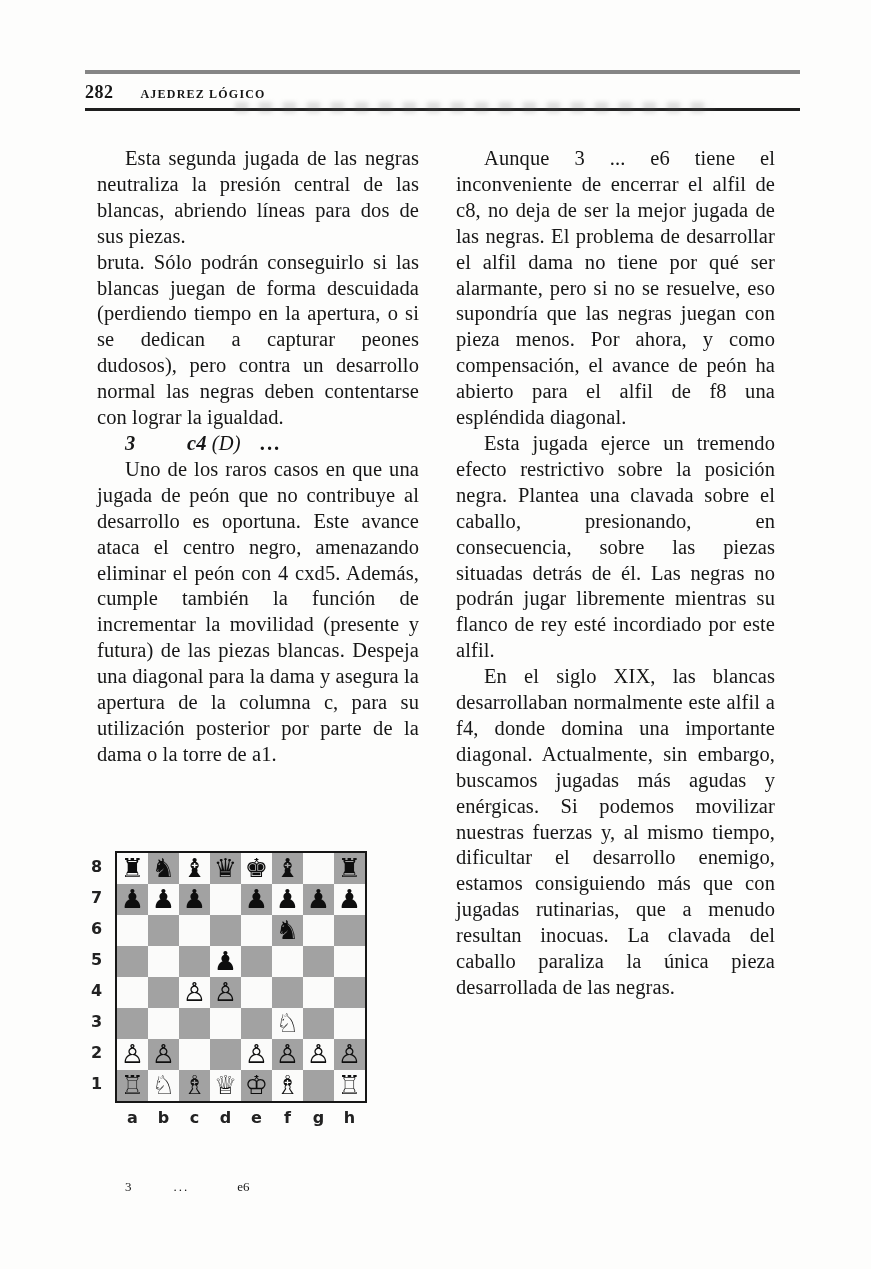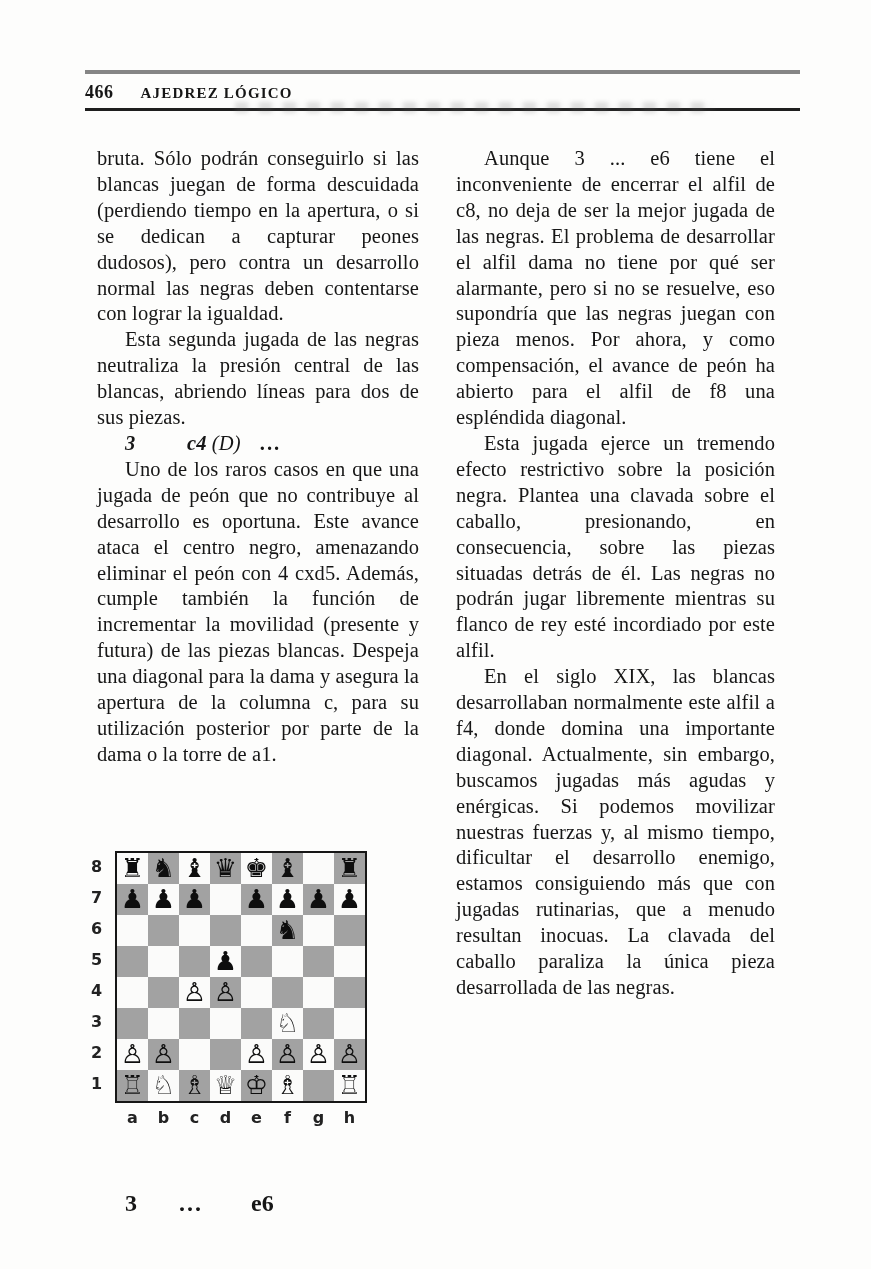--- a/index.html
+++ b/index.html
@@ -27,21 +27,21 @@
     align-items: baseline;
     padding: 8px 0 5px 0;
     border-bottom: 3px solid #1e1e1e;
   }
   .page-number {
     font-size: 18px;
     font-weight: 600;
     letter-spacing: 0.5px;
   }
   .running-title {
-    font-size: 15px;
+    font-size: 12px;
     font-weight: 600;
     letter-spacing: 1.2px;
     margin-left: 27px;
   }
   .bleed {
     position: absolute;
     left: 150px;
     top: 28px;
     width: 480px;
     height: 11px;
@@ -79,22 +79,22 @@
   .move-line .mv-dots { display: inline-block; margin-left: 20px; letter-spacing: 2px; }
   .fig {
     font-family: "DejaVu Sans", sans-serif;
     font-size: 21px;
     font-weight: 400;
   }
   .bottom-move {
     position: absolute;
     left: 97px;
     top: 1166px;
-    font-size: 24px;
-    font-weight: 700;
+    font-size: 13px;
+    font-weight: 400;
   }
   .bottom-move .bm-n { display: inline-block; margin-left: 28px; }
   .bottom-move .bm-dots { display: inline-block; margin-left: 42px; letter-spacing: 2px; }
   .bottom-move .bm-mv { display: inline-block; margin-left: 48px; }
 
   
   .diagram {
     position: absolute;
     left: 89px;
     top: 851px;
@@ -144,28 +144,28 @@
   }
 </style>
 </head>
 <body>
 
 <div class="page">
 
   <header class="header">
     <div class="bleed"></div>
     <div class="header-row">
-      <span class="page-number">466</span>
+      <span class="page-number">282</span>
       <span class="running-title">AJEDREZ LÓGICO</span>
     </div>
   </header>
 
   <div class="col col-left">
+    <p class="para">Esta segunda jugada de las negras neutraliza la presión central de las blancas, abriendo líneas para dos de sus piezas.</p>
     <p class="para cont">bruta. Sólo podrán conseguirlo si las blancas juegan de forma descuidada (perdiendo tiempo en la apertura, o si se dedican a capturar peones dudosos), pero contra un desarrollo normal las negras deben contentarse con lograr la igualdad.</p>
-    <p class="para">Esta segunda jugada de las negras neutraliza la presión central de las blancas, abriendo líneas para dos de sus piezas.</p>
     <p class="move-line">
       <span class="mv-n">3</span><span>c4</span>&nbsp;<span class="annot">(D)</span><span class="mv-dots">...</span>
     </p>
     <p class="para">Uno de los raros casos en que una jugada de peón que no contribuye al desarrollo es oportuna. Este avance ataca el centro negro, amenazando eliminar el peón con 4 cxd5. Además, cumple también la función de incrementar la movilidad (presente y futura) de las piezas blancas. Despeja una diagonal para la dama y asegura la apertura de la columna c, para su utilización posterior por parte de la dama o la torre de a1.</p>
   </div>
 
   <div class="col col-right">
     <p class="para">Aunque 3 ... e6 tiene el inconveniente de encerrar el alfil de c8, no deja de ser la mejor jugada de las negras. El problema de desarrollar el alfil dama no tiene por qué ser alarmante, pero si no se resuelve, eso supondría que las negras juegan con pieza menos. Por ahora, y como compensación, el avance de peón ha abierto para el alfil de f8 una espléndida diagonal.</p>
     <p class="para">Esta jugada ejerce un tremendo efecto restrictivo sobre la posición negra. Plantea una clavada sobre el caballo, presionando, en consecuencia, sobre las piezas situadas detrás de él. Las negras no podrán jugar libremente mientras su flanco de rey esté incordiado por este alfil.</p>
     <p class="para">En el siglo XIX, las blancas desarrollaban normalmente este alfil a f4, donde domina una importante diagonal. Actualmente, sin embargo, buscamos jugadas más agudas y enérgicas. Si podemos movilizar nuestras fuerzas y, al mismo tiempo, dificultar el desarrollo enemigo, estamos consiguiendo más que con jugadas rutinarias, que a menudo resultan inocuas. La clavada del caballo paraliza la única pieza desarrollada de las negras.</p>

